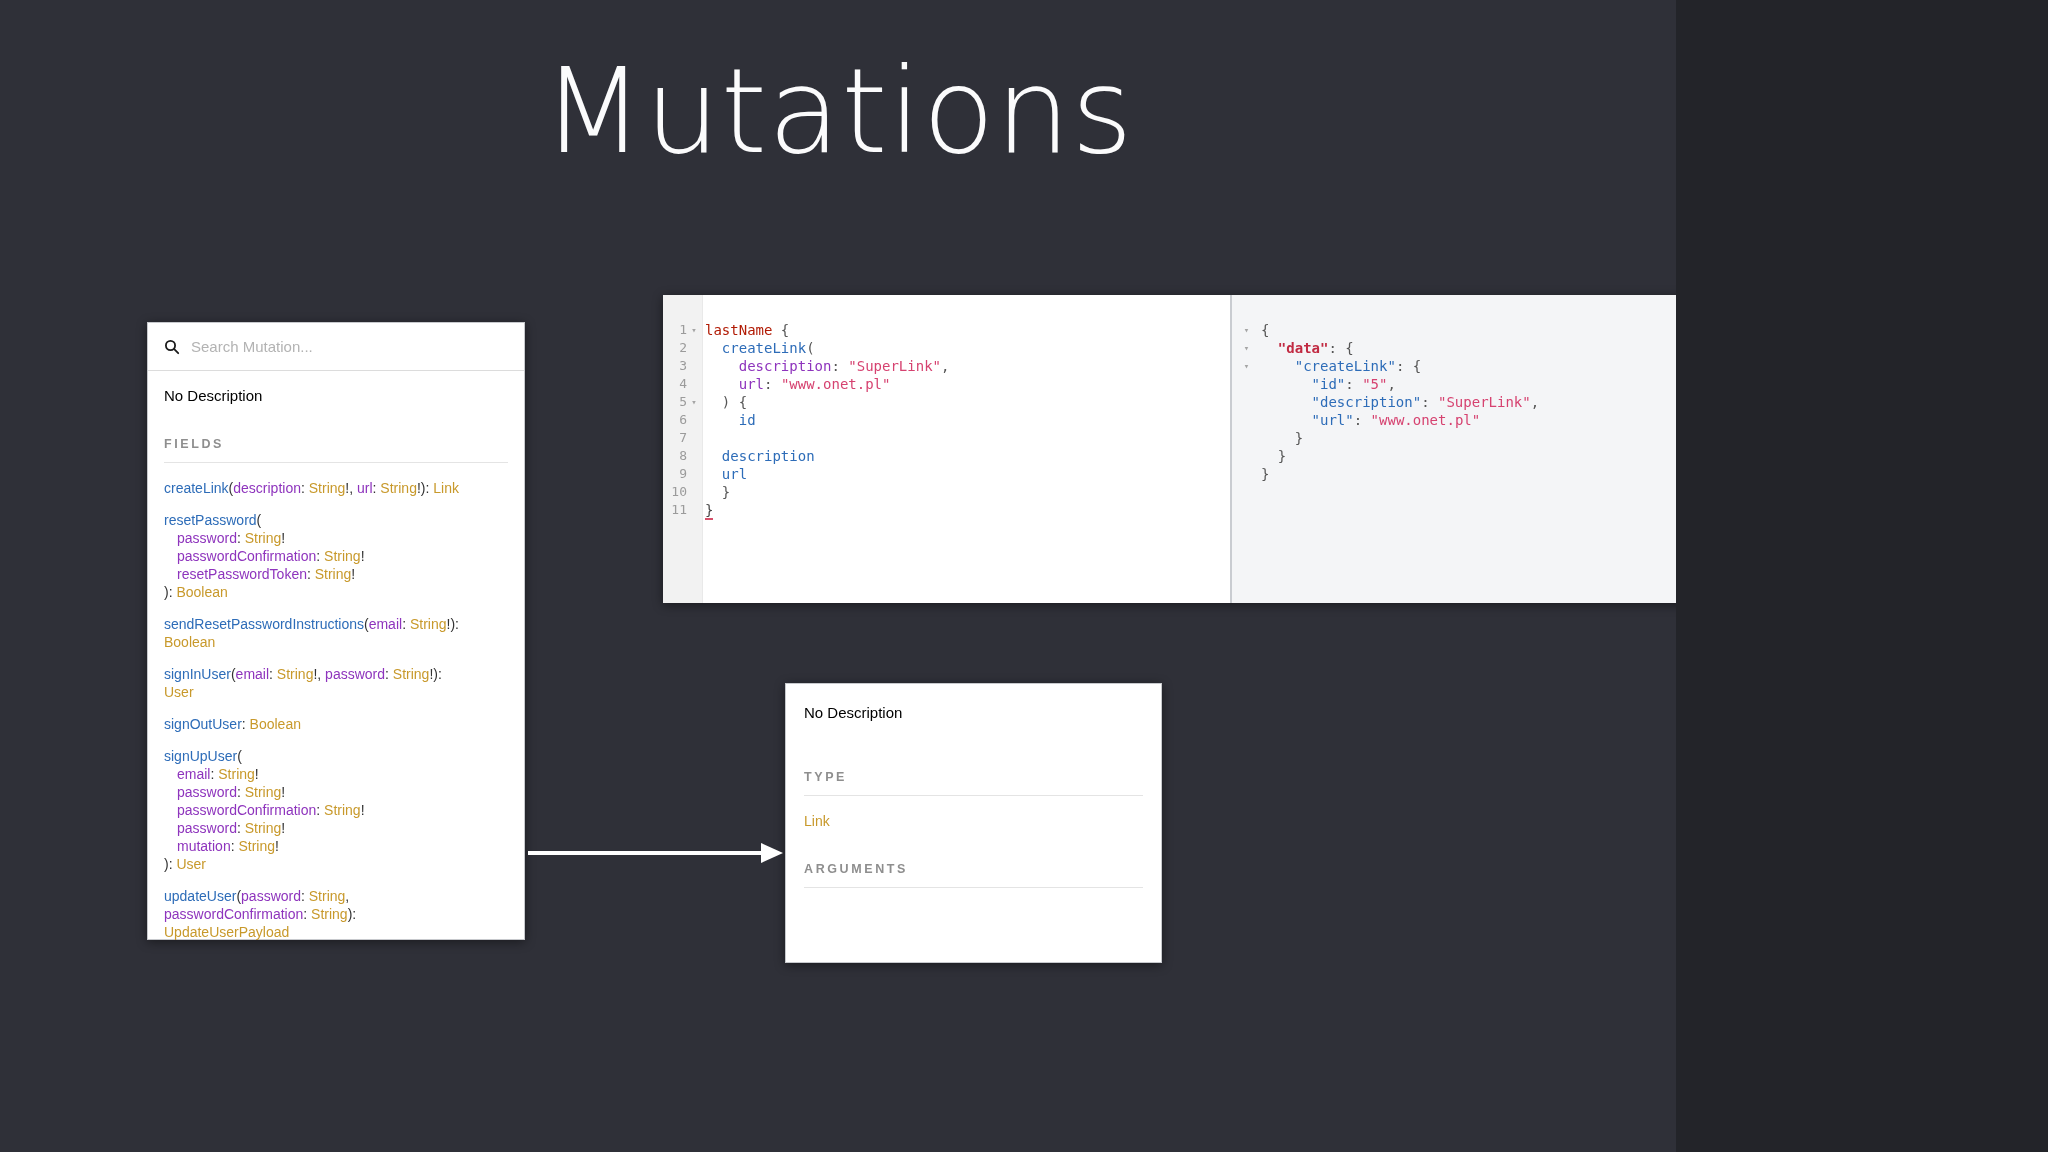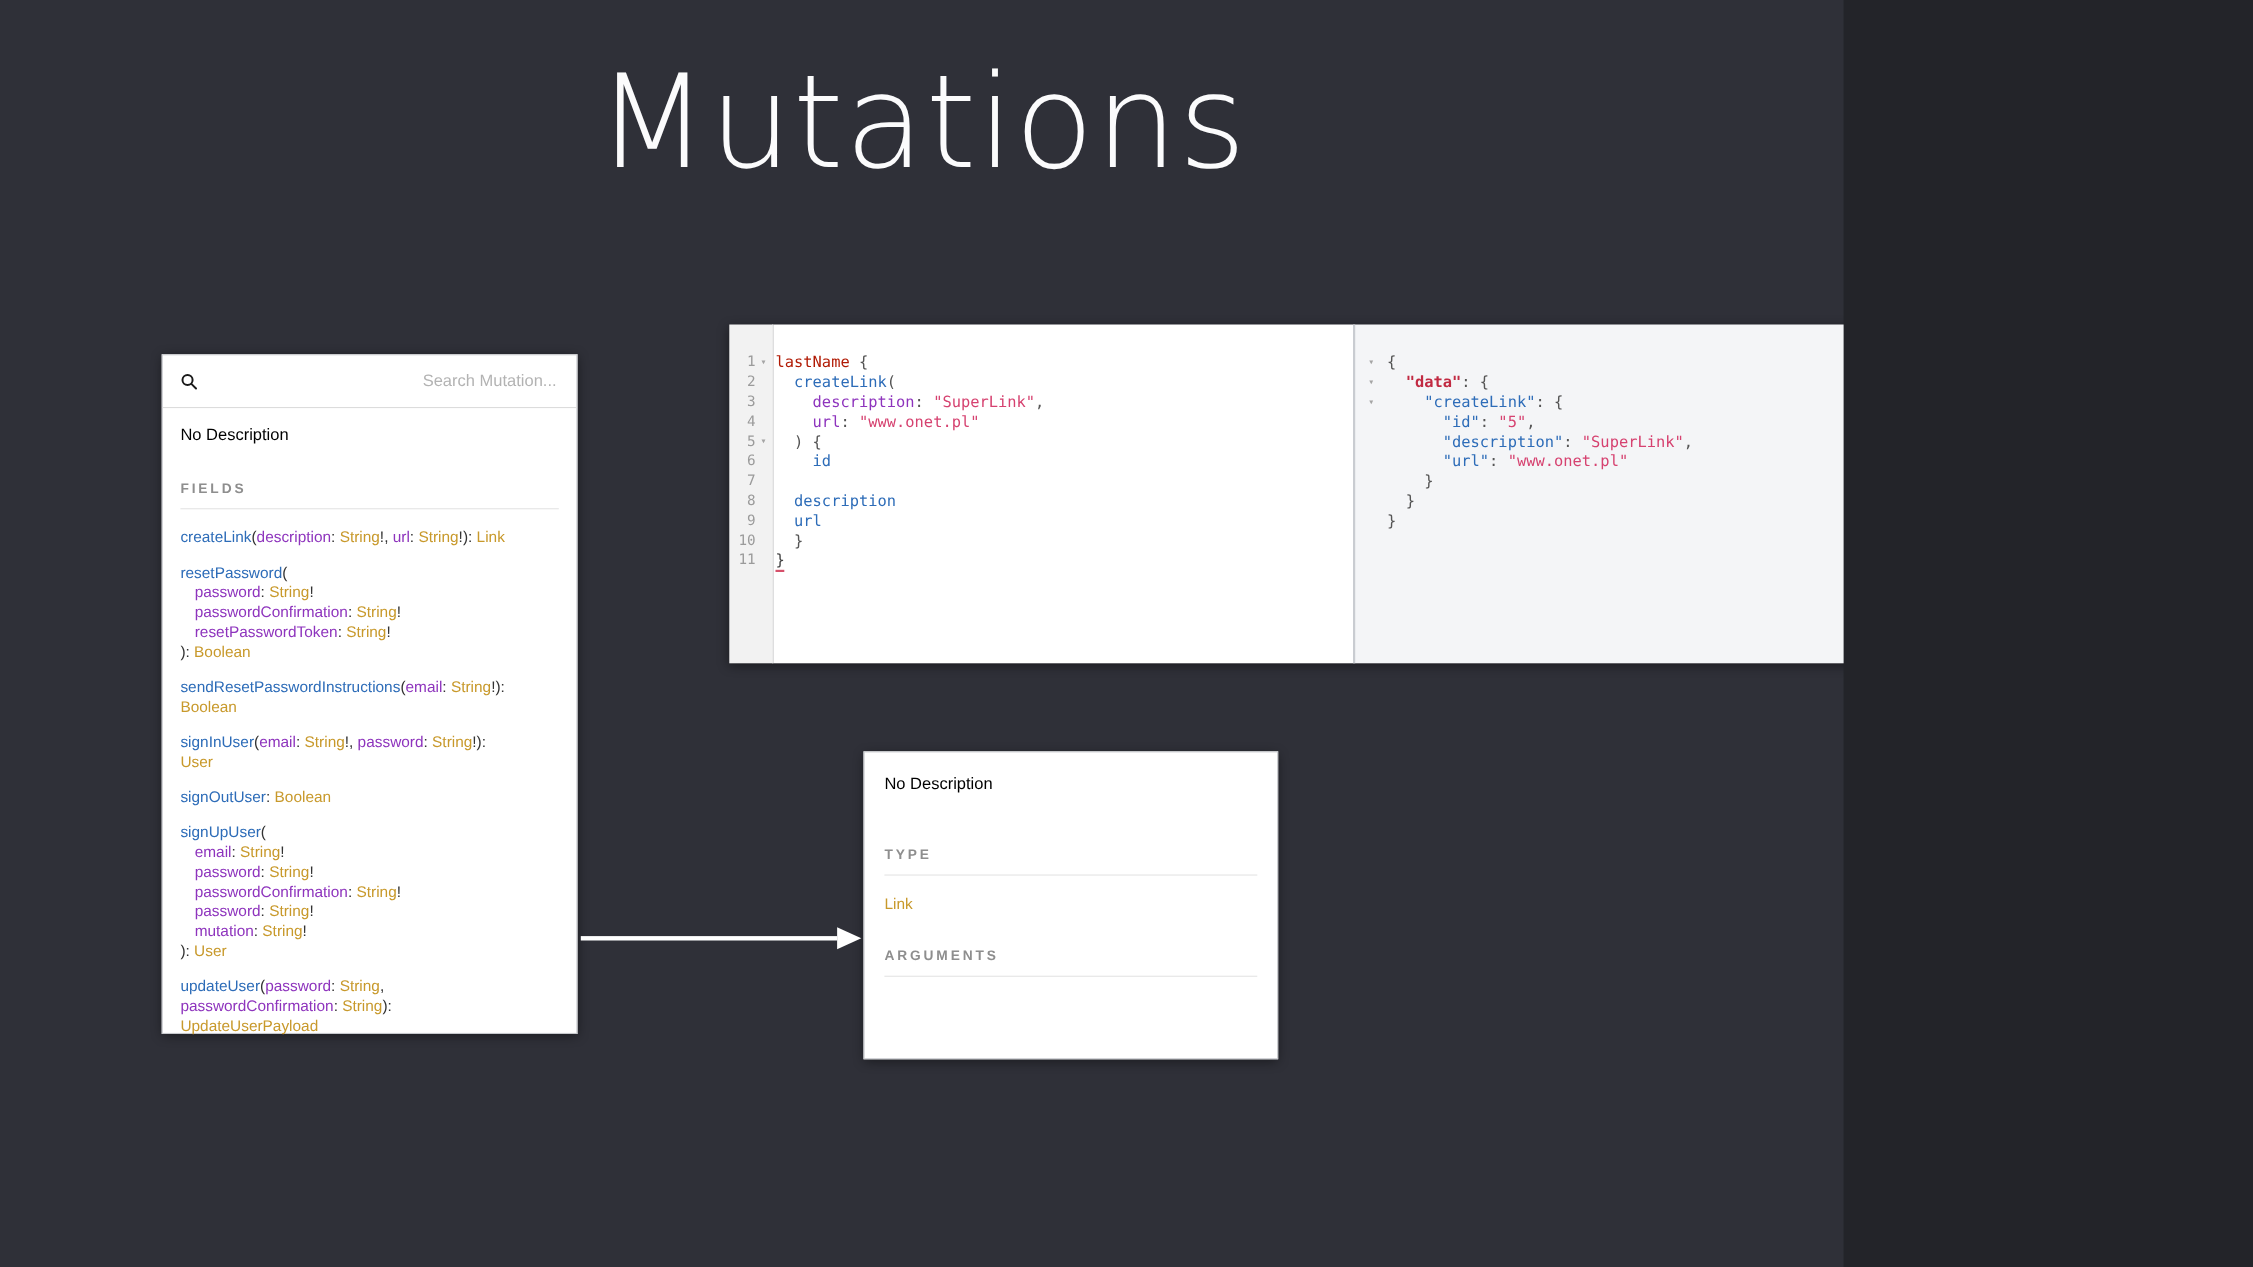--- a/index.html
+++ b/index.html
@@ -42,21 +42,21 @@
   .tok-err{color:#454545;border-bottom:2px solid #d6506a;}
   .docs .tok-p{color:#333;}
   
   #docs-panel{left:147px;top:322px;width:378px;height:618px;}
   #search-row{
     height:47px;display:flex;align-items:center;gap:9px;
     padding:0 16px;border-bottom:1px solid #dcdcdc;
   }
   #search-input{
     flex:1;border:none;outline:none;font-size:15px;color:#333;
-    font-family:"Liberation Sans","DejaVu Sans",sans-serif;background:transparent;text-align:right;
+    font-family:"Liberation Sans","DejaVu Sans",sans-serif;background:transparent;
   }
   #search-input::placeholder{color:#b3b3b3;}
   #docs-body{padding:16px;font-size:14px;line-height:18px;}
   #docs-body .no-desc{margin:0 0 30px 0;}
   #fields-header{margin-bottom:16px;}
   .doc-field{margin-bottom:14px;}
   .doc-line{white-space:pre-wrap;}
   .doc-line.ind{padding-left:13px;}
   
   #editor-panel{

